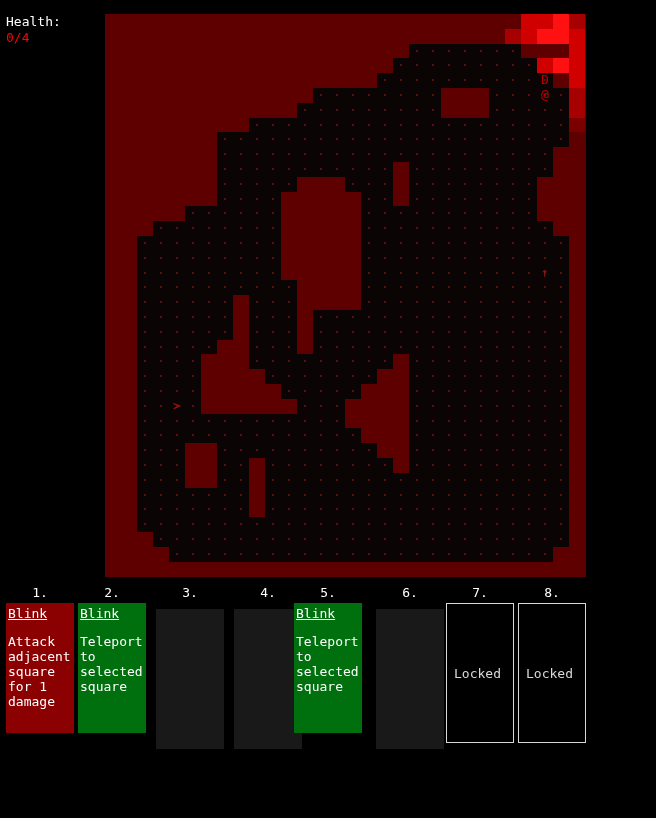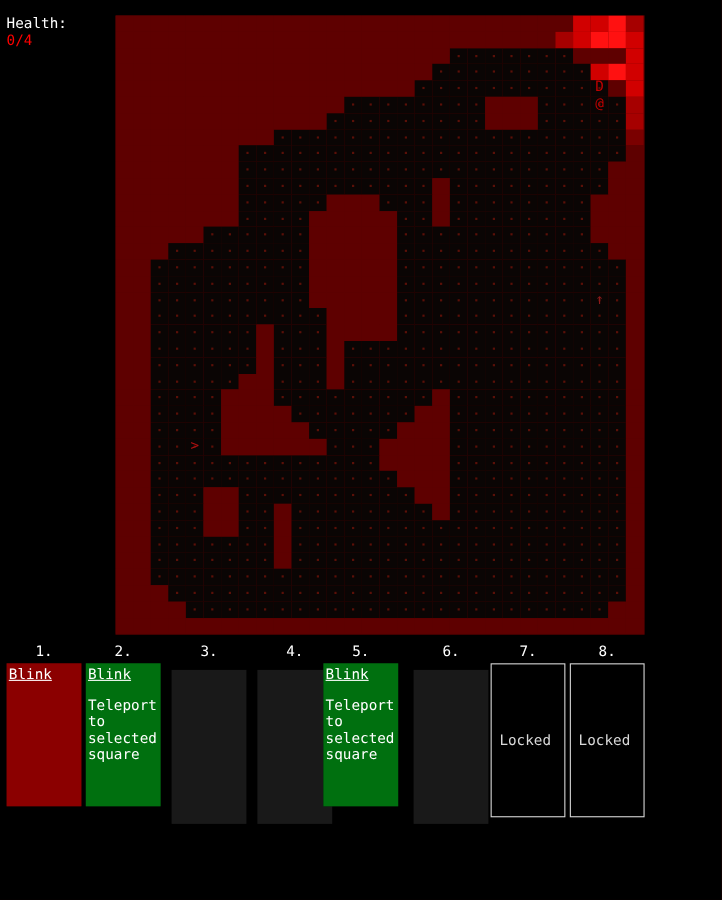--- a/index.html
+++ b/index.html
@@ -1214,20 +1214,21 @@
       </div>
   </div>
 
 
   <div id="bar">
       <div class="slot" style="left:6px">
         <div class="slotnum">1.</div>
         <div class="card attack-shadow cardshadow"></div>
         <div class="card attack">
           <div class="title">Blink</div>
+          <div class="desc">Attack adjacent square for 1 damage</div>
         </div>
       </div>
       <div class="slot" style="left:78px">
         <div class="slotnum">2.</div>
         <div class="card move-shadow cardshadow"></div>
         <div class="card move">
           <div class="title">Blink</div>
           <div class="desc">Teleport to selected square</div>
         </div>
       </div>

